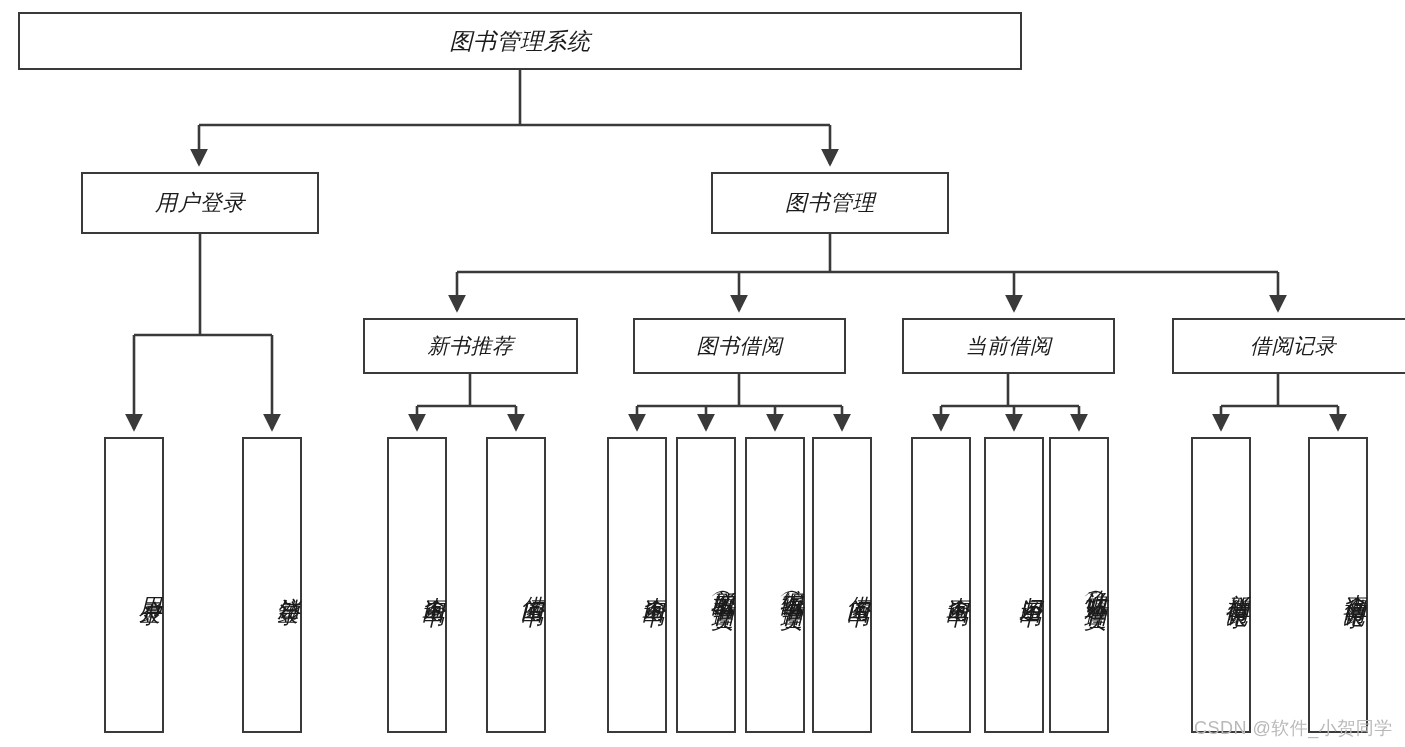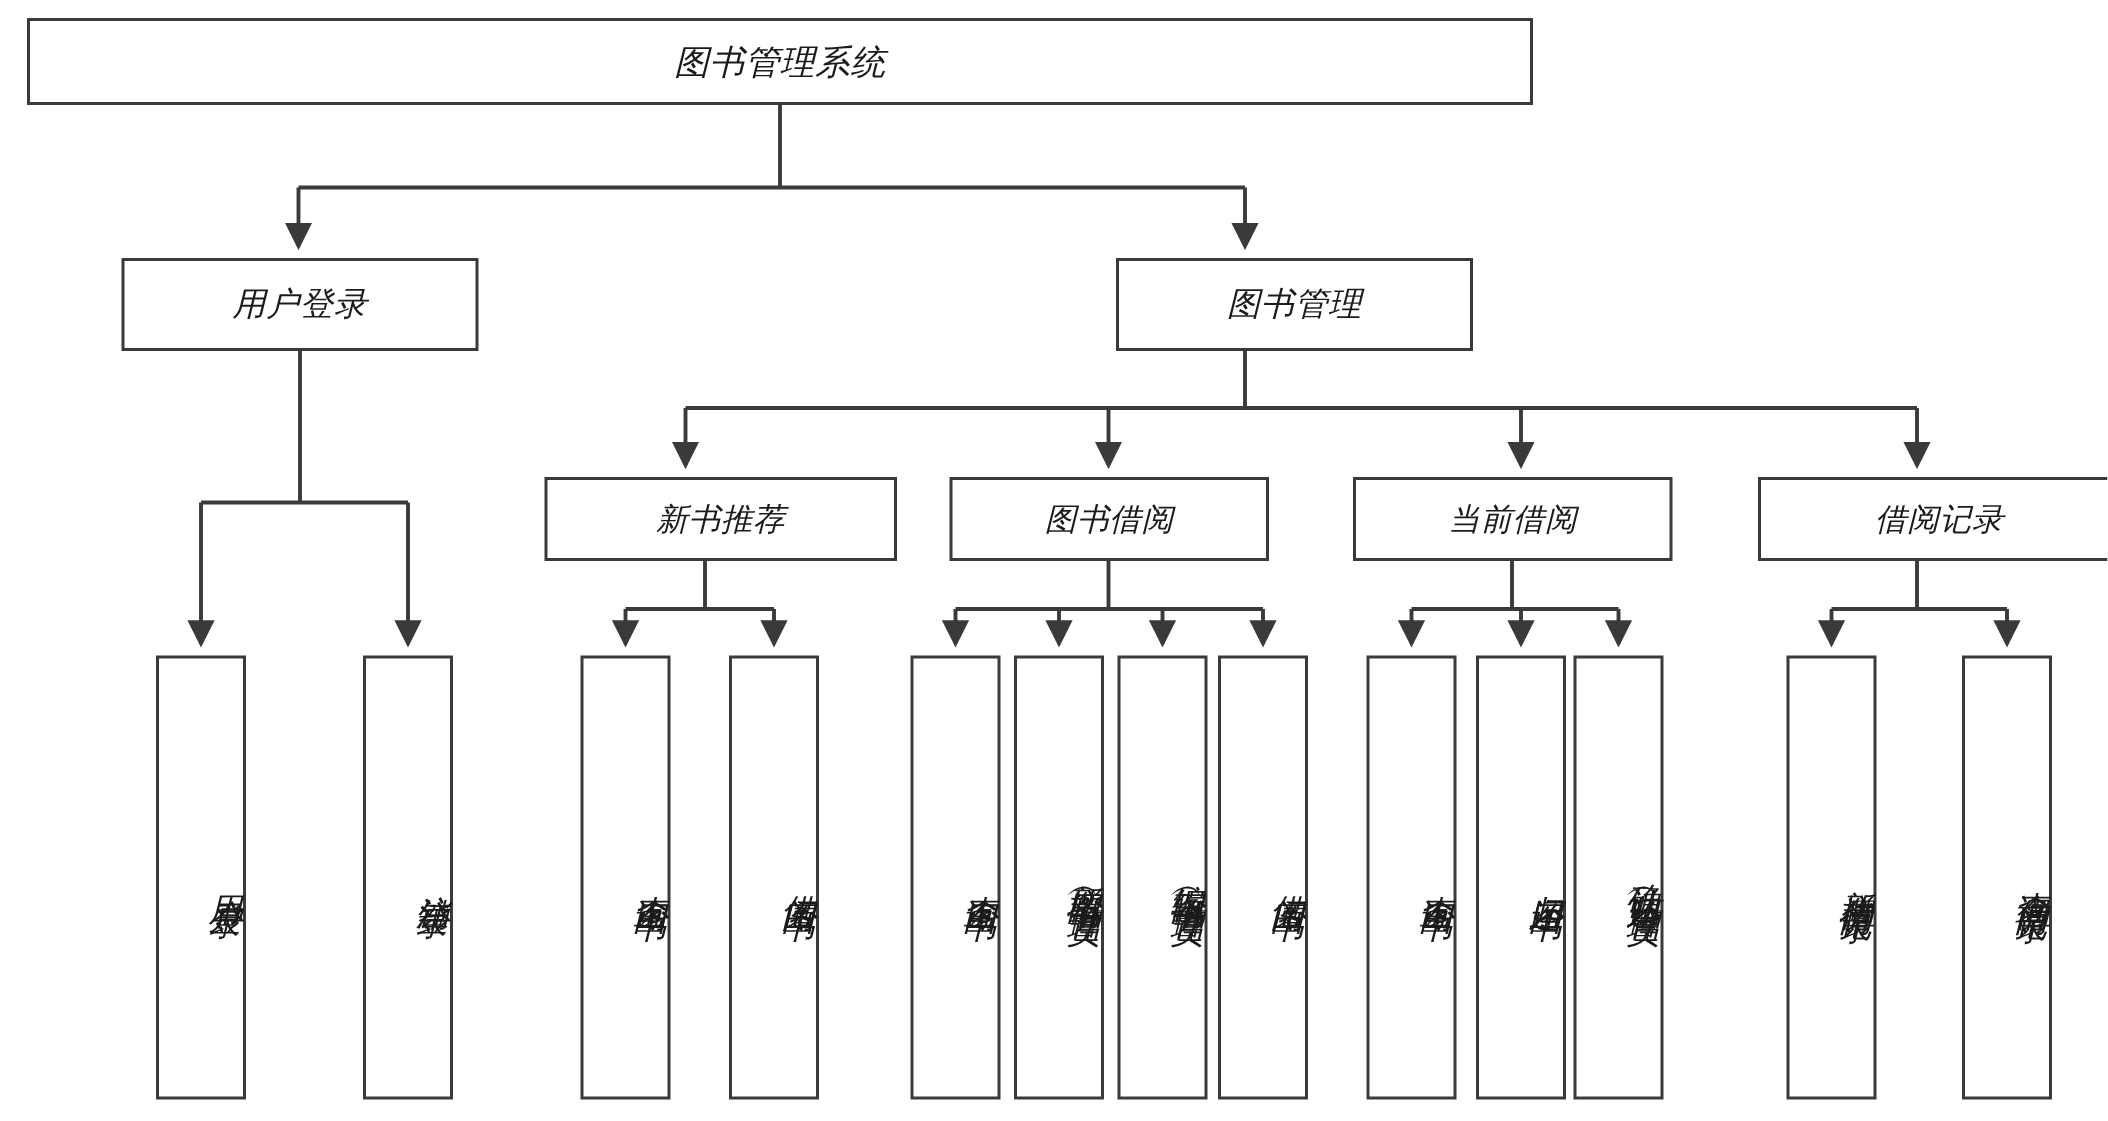--- a/index.html
+++ b/index.html
@@ -117,35 +117,36 @@
       <path d="M 1278 374 L 1278 406"></path>
       <path d="M 1221 406 L 1338 406"></path>
       <path d="M 1221 406 L 1221 429" marker-end="url(#arrow)"></path>
       <path d="M 1338 406 L 1338 429" marker-end="url(#arrow)"></path>
     </g>
   </svg>
 
   <div class="node root" id="node-root" style="left: 18px; top: 12px; width: 1004px; height: 58px;">图书管理系统</div>
 
   <div class="node level1" id="node-l1-0" style="left: 81px; top: 172px; width: 238px; height: 62px;">用户登录</div>
-  <div class="node level1" id="node-l1-1" style="left: 711px; top: 172px; width: 238px; height: 62px; margin-left: 33px;">图书管理</div>
+  <div class="node level1" id="node-l1-1" style="left: 711px; top: 172px; width: 238px; height: 62px;">图书管理</div>
 
-  <div class="node level2" id="node-l2-0" style="left: 363px; top: 318px; width: 235px; height: 56px;">新书推荐</div>
+  <div class="node level2" id="node-l2-0" style="left: 363px; top: 318px; width: 215px; height: 56px;">新书推荐</div>
   <div class="node level2" id="node-l2-1" style="left: 633px; top: 318px; width: 213px; height: 56px;">图书借阅</div>
   <div class="node level2" id="node-l2-2" style="left: 902px; top: 318px; width: 213px; height: 56px;">当前借阅</div>
   <div class="node level2" id="node-l2-3" style="left: 1172px; top: 318px; width: 242px; height: 56px;">借阅记录</div>
 
   <div class="node leaf" id="node-leaf-0" style="left: 104px; top: 437px; width: 60px; height: 296px;">用户登录</div>
   <div class="node leaf" id="node-leaf-1" style="left: 242px; top: 437px; width: 60px; height: 296px;">注销登录</div>
   <div class="node leaf" id="node-leaf-2" style="left: 387px; top: 437px; width: 60px; height: 296px;">查询图书</div>
   <div class="node leaf" id="node-leaf-3" style="left: 486px; top: 437px; width: 60px; height: 296px;">借阅图书</div>
   <div class="node leaf" id="node-leaf-4" style="left: 607px; top: 437px; width: 60px; height: 296px;">查询图书</div>
   <div class="node leaf" id="node-leaf-5" style="left: 676px; top: 437px; width: 60px; height: 296px;">新增图书（管理员）</div>
   <div class="node leaf" id="node-leaf-6" style="left: 745px; top: 437px; width: 60px; height: 296px;">编辑图书（管理员）</div>
   <div class="node leaf" id="node-leaf-7" style="left: 812px; top: 437px; width: 60px; height: 296px;">借阅图书</div>
   <div class="node leaf" id="node-leaf-8" style="left: 911px; top: 437px; width: 60px; height: 296px;">查询图书</div>
   <div class="node leaf" id="node-leaf-9" style="left: 984px; top: 437px; width: 60px; height: 296px;">归还图书</div>
   <div class="node leaf" id="node-leaf-10" style="left: 1049px; top: 437px; width: 60px; height: 296px;">确认归还（管理员）</div>
   <div class="node leaf" id="node-leaf-11" style="left: 1191px; top: 437px; width: 60px; height: 296px;">新增借阅记录</div>
   <div class="node leaf" id="node-leaf-12" style="left: 1308px; top: 437px; width: 60px; height: 296px;">查询借阅记录</div>
 
+  <div class="watermark" id="watermark" style="left: 1194px; top: 716px; color: rgb(185, 185, 185);">CSDN @软件_小贺同学</div>
 
 </div>
 
 </body></html>

